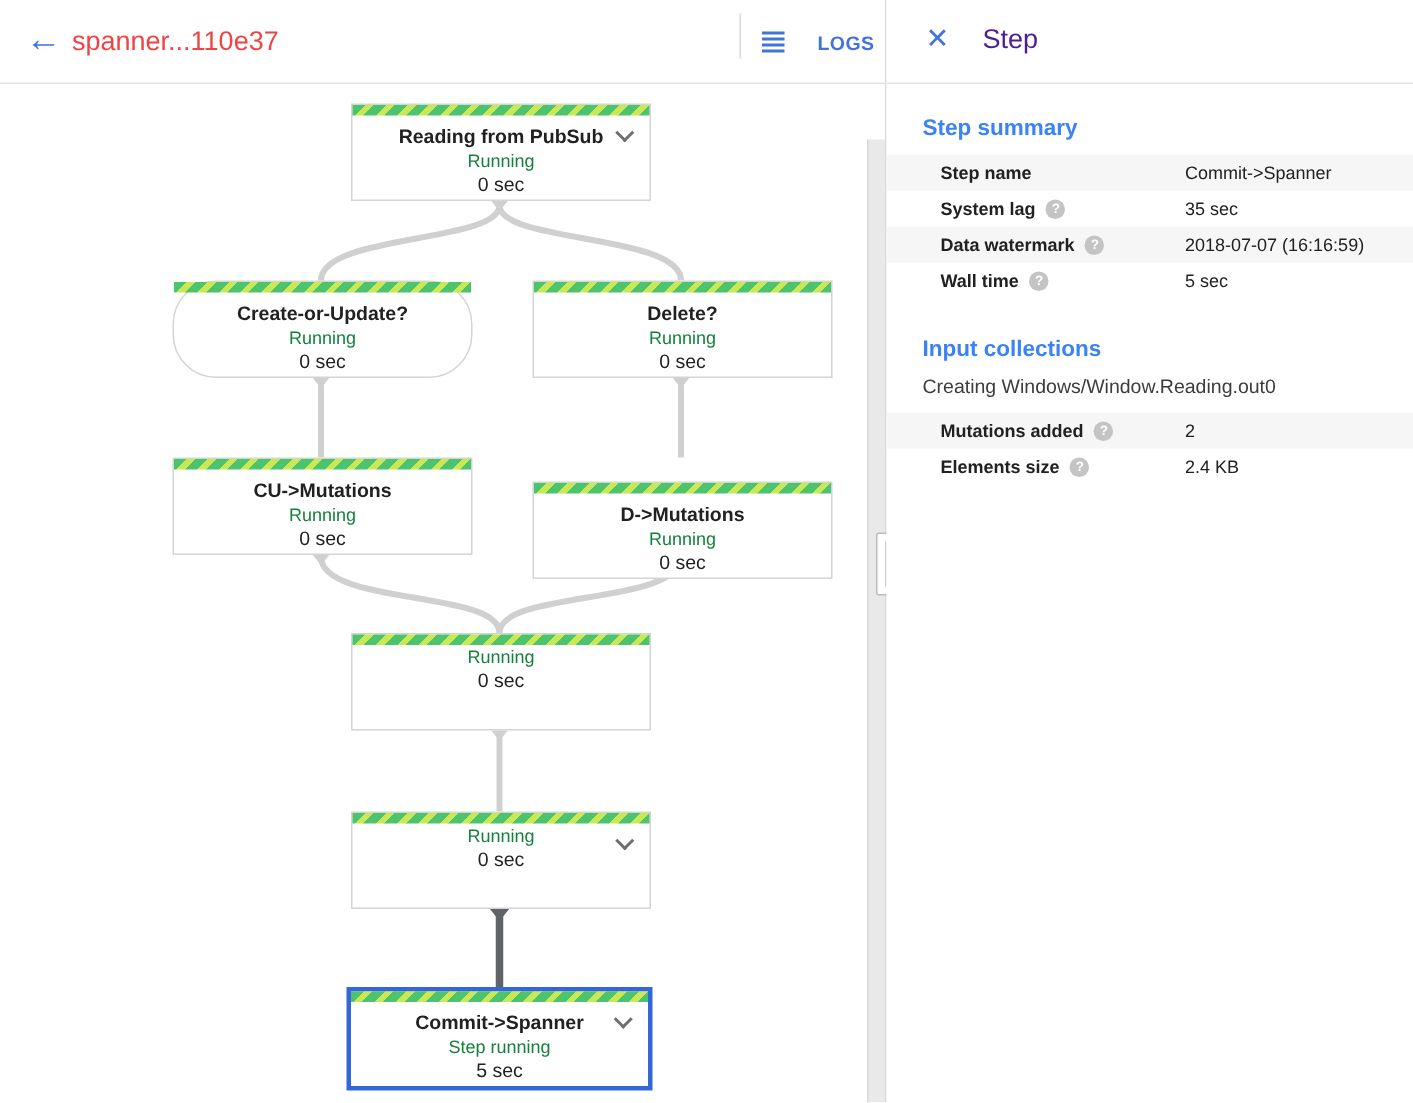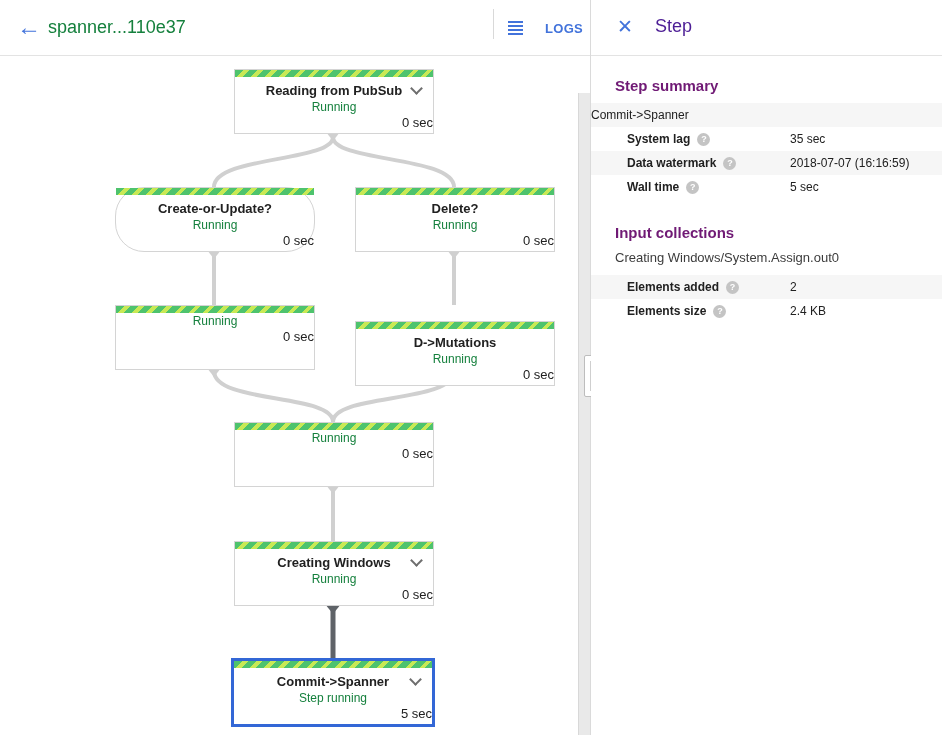--- a/index.html
+++ b/index.html
@@ -16,21 +16,21 @@
     position:absolute; left:0; top:0; width:590px; height:55px;
     background:#fff; border-bottom:1px solid #e3e3e3;
   }
   .back-btn {
     position:absolute; left:14px; top:13px; width:30px; height:30px;
     color:#4273db; font-size:24px; line-height:28px; text-align:center;
     cursor:pointer;
   }
   .job-title {
     position:absolute; left:48px; top:17px;
-    font-size:18px; color:#15803d; white-space:nowrap;
+    font-size:18px; color:#ef4444; white-space:nowrap;
   }
   .header-divider {
     position:absolute; left:493px; top:9px; width:1px; height:30px; background:#d9d9d9;
   }
   .logs-btn {
     position:absolute; left:508px; top:17px; height:22px;
     display:flex; align-items:center; gap:22px;
     color:#4273db; font-size:13px; font-weight:bold; letter-spacing:.3px;
     cursor:pointer;
   }
@@ -45,21 +45,21 @@
     position:absolute; width:198px; height:63px;
     background:#fff; border:1px solid #d4d4d4;
     text-align:center;
   }
   .node .stripe {
     height:7px; width:100%;
     background:repeating-linear-gradient(135deg,#4ec36d 0 6px,#c8e955 6px 10px);
   }
   .node .title { margin-top:5px; font-size:13px; font-weight:bold; color:#212121; line-height:17px; }
   .node .status { font-size:12px; color:#15803d; line-height:16px; }
-  .node .time { font-size:13px; color:#212121; line-height:16px;text-align:right; }
+  .node .time { font-size:13px; color:#212121; line-height:16px; }
   .node .chev {
     position:absolute; right:12px; top:14px; width:7px; height:7px;
     border-right:2px solid #6e6e6e; border-bottom:2px solid #6e6e6e;
     transform:rotate(45deg); cursor:pointer;
   }
   .node.selected { border:3px solid #3367d6; }
 
   .n0 { left:234px; top:13px; }
   .n1 { left:115px; top:131px;border-radius:29px; }
   .n2 { left:355px; top:131px; }
@@ -84,21 +84,21 @@
   
   .panel { position:absolute; left:591px; top:0; width:351px; height:735px; background:#fff; }
   .panel-header { position:relative; height:55px; border-bottom:1px solid #e3e3e3; }
   .close-btn {
     position:absolute; left:20px; top:13px; width:28px; height:28px;
     color:#4273db; font-size:19px; line-height:28px; text-align:center; cursor:pointer;
   }
   .panel-title { position:absolute; left:64px; top:16px; font-size:18px; color:#4c1d95; }
 
   .panel-body { padding-top:21px; }
-  .section-heading { margin:0 0 9px 24px; font-size:15px; font-weight:bold; color:#701a75; }
+  .section-heading { margin:0 0 9px 24px; font-size:15px; font-weight:bold; color:#3b82f6; }
   .collection-name { margin:4px 0 10px 24px; font-size:13px; color:#3c3c3c; }
   .kv-table { width:100%; }
   .kv-row { display:flex; align-items:center; height:24px; font-size:12px; }
   .kv-row.odd { background:#f6f6f6; }
   .kv-label { width:163px; padding-left:36px; font-weight:bold; color:#212121;
               display:flex; align-items:center; white-space:nowrap; }
   .kv-value { flex:1; color:#212121; white-space:nowrap; }
   .help-icon {
     display:inline-block; width:13px; height:13px; margin-left:7px;
     background:#c4c4c4; color:#fff; border-radius:50%;
@@ -167,40 +167,40 @@
 
     <div class="node n2">
       <div class="stripe"></div>
       <div class="title">Delete?</div>
       <div class="status">Running</div>
       <div class="time">0 sec</div>
     </div>
 
     <div class="node n3">
       <div class="stripe"></div>
+      <div class="title">CU-&gt;Mutations</div>
       <div class="status">Running</div>
       <div class="time">0 sec</div>
     </div>
 
     <div class="node n4">
       <div class="stripe"></div>
       <div class="title">D-&gt;Mutations</div>
       <div class="status">Running</div>
       <div class="time">0 sec</div>
     </div>
 
     <div class="node n5">
       <div class="stripe"></div>
       <div class="status">Running</div>
       <div class="time">0 sec</div>
     </div>
 
     <div class="node n6">
       <div class="stripe"></div>
-      <div class="title">Creating Windows</div>
       <div class="status">Running</div>
       <div class="time">0 sec</div>
       <span class="chev"></span>
     </div>
 
     <div class="node n7 selected">
       <div class="stripe"></div>
       <div class="title">Commit-&gt;Spanner</div>
       <div class="status">Step running</div>
       <div class="time">5 sec</div>
@@ -218,20 +218,24 @@
     <div class="panel-header">
       <div class="close-btn">✕</div>
       <div class="panel-title">Step</div>
     </div>
 
     <div class="panel-body">
       <div class="section-heading">Step summary</div>
 
       <div class="kv-table">
         <div class="kv-row odd">
+          <div class="kv-label">
+              <span>Step name</span>
+              <span class="help-icon hidden">?</span>
+            </div>
           <div class="kv-value">Commit-&gt;Spanner</div>
         </div>
         <div class="kv-row">
           <div class="kv-label">
               <span>System lag</span>
               <span class="help-icon">?</span>
             </div>
           <div class="kv-value">35 sec</div>
         </div>
         <div class="kv-row odd">
@@ -244,26 +248,26 @@
         <div class="kv-row">
           <div class="kv-label">
               <span>Wall time</span>
               <span class="help-icon">?</span>
             </div>
           <div class="kv-value">5 sec</div>
         </div>
       </div>
 
       <div class="section-heading ic-gap">Input collections</div>
-      <div class="collection-name">Creating Windows/System.Assign.out0</div>
+      <div class="collection-name">Creating Windows/Window.Reading.out0</div>
 
       <div class="kv-table">
         <div class="kv-row odd">
           <div class="kv-label">
-              <span>Elements added</span>
+              <span>Mutations added</span>
               <span class="help-icon">?</span>
             </div>
           <div class="kv-value">2</div>
         </div>
         <div class="kv-row">
           <div class="kv-label">
               <span>Elements size</span>
               <span class="help-icon">?</span>
             </div>
           <div class="kv-value">2.4 KB</div>

